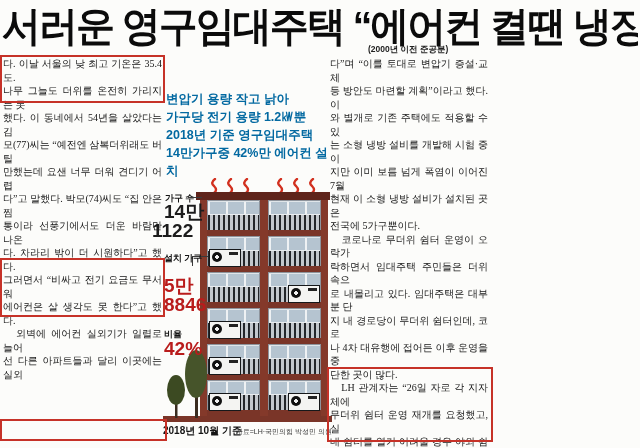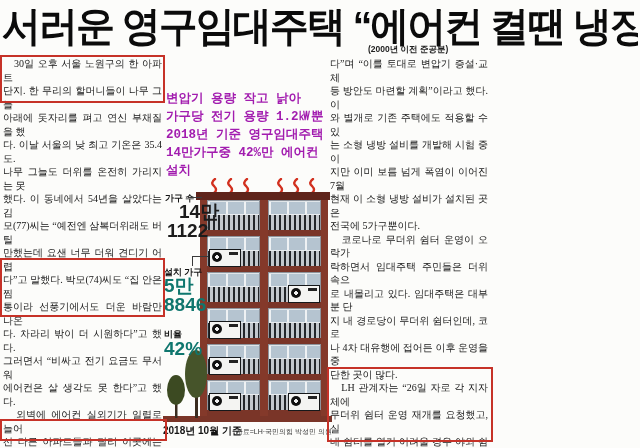--- a/index.html
+++ b/index.html
@@ -20,22 +20,22 @@
   .redbox{position:absolute;border:2px solid #c63228;pointer-events:none;}
   .rb1{left:0;top:55px;width:161px;height:44px;}
   .rb2{left:0;top:258px;width:161px;height:55px;}
   .rb3{left:0;top:419px;width:163px;height:18px;}
   .rb4{left:327px;top:367px;width:162px;height:71px;}
   
   .ig-titlebox{position:absolute;left:166px;top:58px;width:158px;height:20px;border:1.5px solid #1a1a1a;
                display:flex;align-items:center;justify-content:center;background:#fff;
                font-family:"Liberation Sans",sans-serif;font-weight:bold;font-size:12.5px;}
   .ig-summary{position:absolute;left:166px;top:90px;width:164px;
-              font-family:Liberation Mono, monospace;font-weight:bold;font-size:12.5px;line-height:18px;
-              white-space:pre-line;color:#a21caf;}
+              font-family:Liberation Sans, sans-serif;font-weight:bold;font-size:12.5px;line-height:18px;
+              white-space:pre-line;color:#0369a1;}
   .ig-charttitle{position:absolute;left:164px;top:168px;width:166px;
                  font-family:"Liberation Sans",sans-serif;font-weight:bold;font-size:10.5px;color:#101010;}
   
   .squiggles{position:absolute;left:200px;top:178px;}
   .roof{position:absolute;left:196px;top:192px;width:134px;height:8px;background:#5f241b;}
   .building{position:absolute;left:200px;top:200px;width:128px;height:216px;background:#8e949c;}
   .pillarL,.pillarC,.pillarR{position:absolute;top:0;height:216px;background:#84392a;}
   .pillarL{left:0;width:7px;} .pillarC{left:60px;width:8px;} .pillarR{left:121px;width:7px;}
   .floor{position:absolute;left:0;width:128px;height:36px;}
   .win{position:absolute;top:1px;height:13px;background:#b5c4d0;border-top:1px solid #dfe5e9;
@@ -46,40 +46,37 @@
   .railA{left:8px;width:51px;} .railB{left:69px;width:51px;}
   .slab{position:absolute;top:30px;left:0;width:128px;height:6px;background:#7a3528;}
   .ac{position:absolute;width:30px;height:16px;background:#f4f4f2;border:1px solid #16181a;}
   .ac .fan{position:absolute;left:2px;top:2px;width:10px;height:10px;border-radius:50%;
            background:radial-gradient(circle at 50% 50%,#f0f0f0 0 2px,#111 2px 5px);}
   .ac .vent{position:absolute;right:2px;top:2px;width:9px;height:3px;background:#222;}
   .ground{position:absolute;left:163px;top:416px;width:169px;height:6px;background:#7a3528;}
   
   .statlabel{position:absolute;font-family:Liberation Serif, serif;font-size:9px;font-weight:bold;color:#141414;}
   .statnum{position:absolute;font-family:"Liberation Sans",sans-serif;font-weight:900;font-size:19px;line-height:19px;}
-  .numblack{color:#1c1c1c;margin-left:15px;} .numred{color:#0f766e;text-align:center;}
+  .numblack{color:#1c1c1c;} .numred{color:#b91c1c;text-align:center;}
   .ptr{position:absolute;background:#3a3a3a;}
   .basenote{position:absolute;left:163px;top:424px;font-family:"Liberation Sans",sans-serif;
             font-weight:bold;font-size:10px;color:#141414;}
   .sourcenote{position:absolute;left:230px;top:427px;width:102px;text-align:right;
               font-family:"Liberation Sans",sans-serif;font-size:7px;color:#333;}
   .trees{position:absolute;left:162px;top:346px;}
 </style>
 </head>
 <body>
 
 <div class="page">
 
   <div class="headline">서러운 영구임대주택 “에어컨 켤땐 냉장고 꺼요”</div>
   <div class="subtitle">(2000년 이전 준공분)</div>
 
   <div class="col col1">
-    <div class="lines">　30일 오후 서울 노원구의 한 아파트
-단지. 한 무리의 할머니들이 나무 그늘
-아래에 돗자리를 펴고 연신 부채질을 했</div>
     <div class="lines">다. 이날 서울의 낮 최고 기온은 35.4도.
 나무 그늘도 더위를 온전히 가리지는 못
 했다. 이 동네에서 54년을 살았다는 김
 모(77)씨는 “예전엔 삼복더위래도 버틸
 만했는데 요샌 너무 더워 견디기 어렵
 다”고 말했다. 박모(74)씨도 “집 안은 찜
 통이라 선풍기에서도 더운 바람만 나온
 다. 차라리 밖이 더 시원하다”고 했다.
 그러면서 “비싸고 전기 요금도 무서워
 에어컨은 살 생각도 못 한다”고 했다.
@@ -185,21 +182,21 @@
     <ellipse cx="34" cy="28" rx="11" ry="24" fill="#46542a"></ellipse>
   </svg>
 
   <div class="statlabel" style="left:165px;top:192px">가구 수</div>
   <div class="ptr" style="left:188px;top:197px;width:14px;height:1px"></div>
   <div class="statnum numblack" style="left:164px;top:202px">14만</div>
   <div class="statnum numblack" style="left:152px;top:221px">1122</div>
 
   <div class="ptr" style="left:192px;top:256px;width:16px;height:1px"></div>
   <div class="ptr" style="left:192px;top:256px;width:1px;height:10px"></div>
-  <div class="statlabel" style="left:164px;top:266px">설치 가구</div>
+  <div class="statlabel" style="left:164px;top:252px">설치 가구</div>
   <div class="statnum numred" style="left:164px;top:276px">5만</div>
   <div class="statnum numred" style="left:164px;top:295px">8846</div>
 
   <div class="statlabel" style="left:164px;top:328px">비율</div>
   <div class="statnum numred" style="left:164px;top:339px">42%</div>
 
   <div class="basenote">2018년 10월 기준</div>
   <div class="sourcenote">자료=LH·국민의힘 박성민 의원</div>
 
   <div class="col col3">

